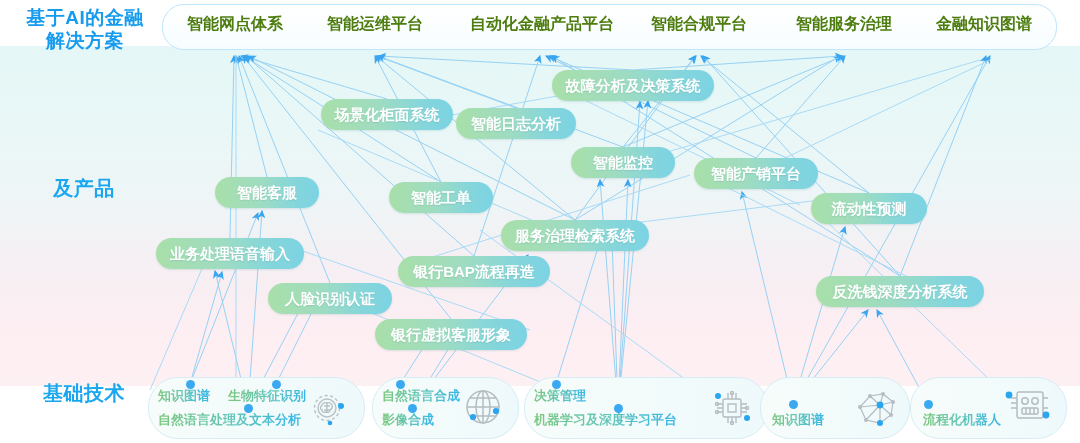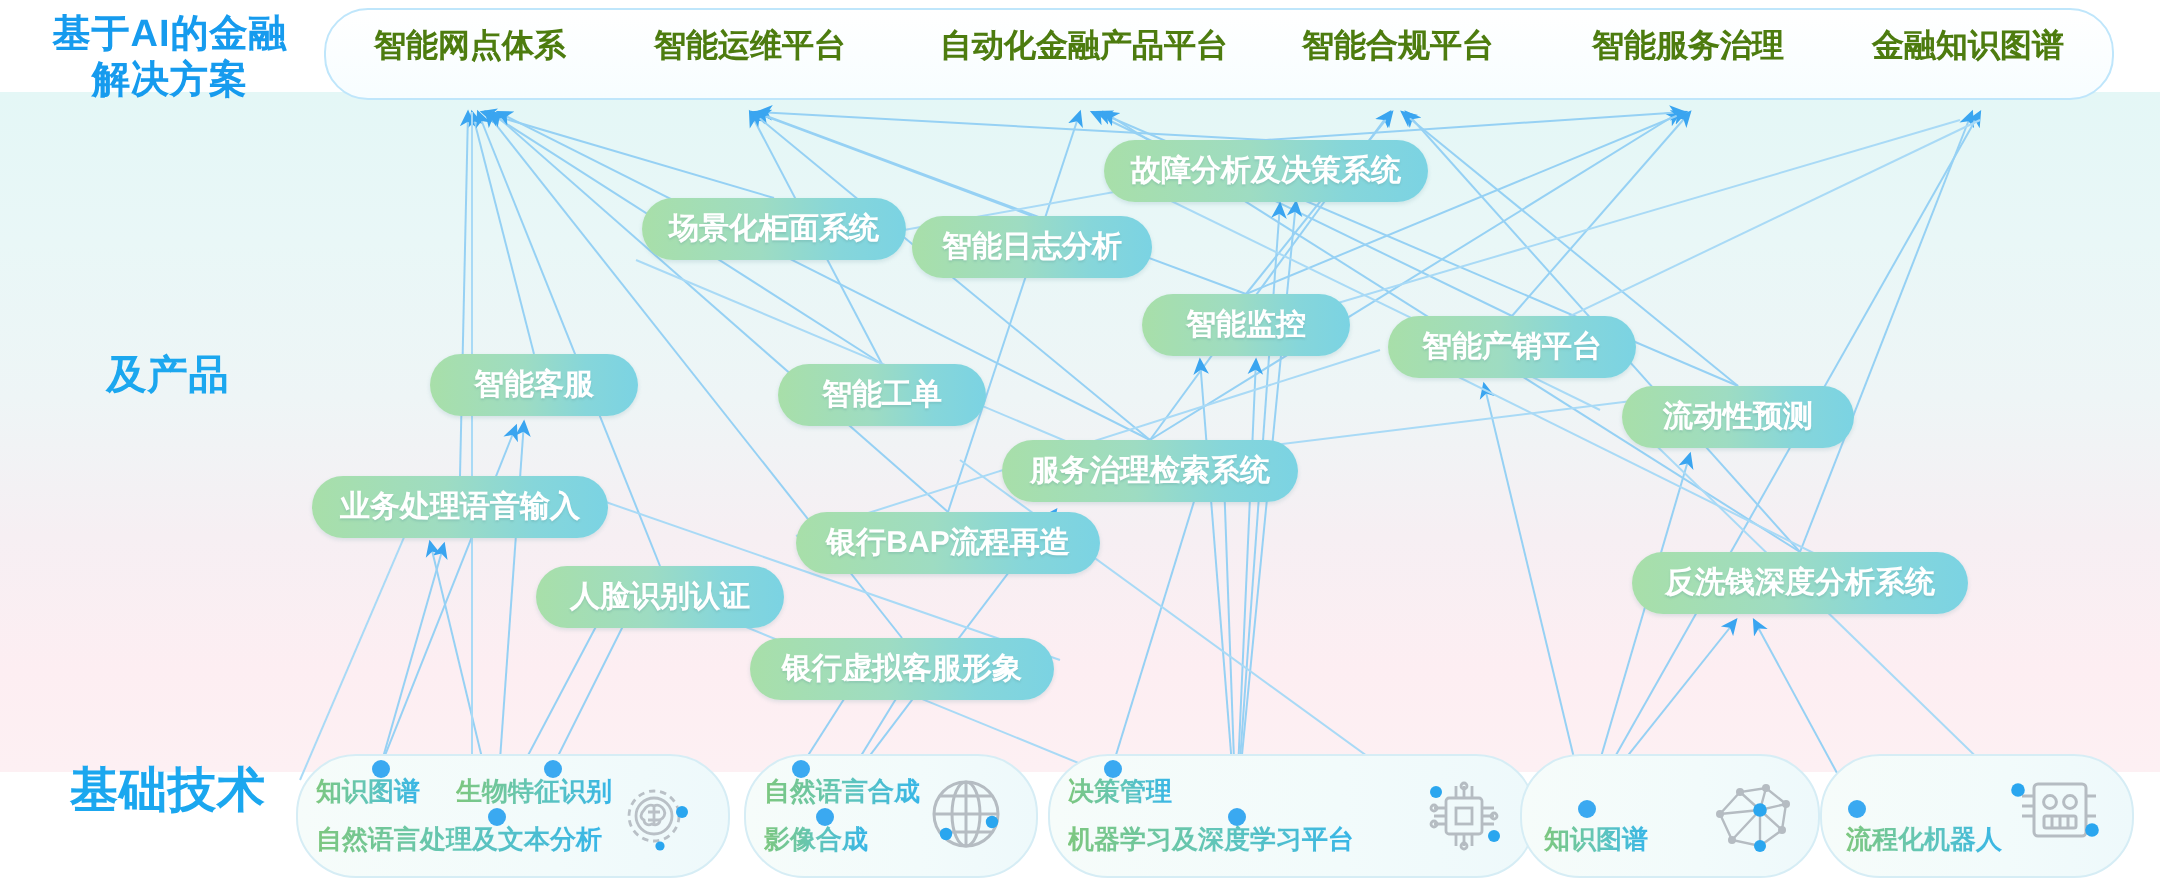--- a/index.html
+++ b/index.html
@@ -16,21 +16,21 @@
     background:linear-gradient(to bottom,#e4f7f6 0%,#e9f7f7 22%,#eef5f6 45%,#f6eff3 65%,#fdeef2 85%,#fdf0f3 100%);
   }
 
   
   .row-caption{
     position:absolute;text-align:center;font-weight:bold;color:#1ba7ef;
     line-height:1.22;letter-spacing:.5px;
   }
   #cap-top{left:10px;top:6px;width:150px;font-size:19px;color:#169bee;}
   #cap-mid{left:14px;top:176px;width:140px;font-size:20px;}
-  #cap-bot{left:14px;top:381px;width:140px;font-size:24px;}
+  #cap-bot{left:14px;top:381px;width:140px;font-size:20px;}
 
   
   .top-capsule{
     position:absolute;left:162px;top:4px;width:893px;height:44px;
     border:1.6px solid #bfe6fb;border-radius:22px;
     background:linear-gradient(to bottom,#ffffff 0%,#f7fdff 100%);
   }
   .top-item{
     position:absolute;top:13px;height:22px;line-height:22px;
     font-size:16px;font-weight:bold;color:#4d7c0f;white-space:nowrap;

